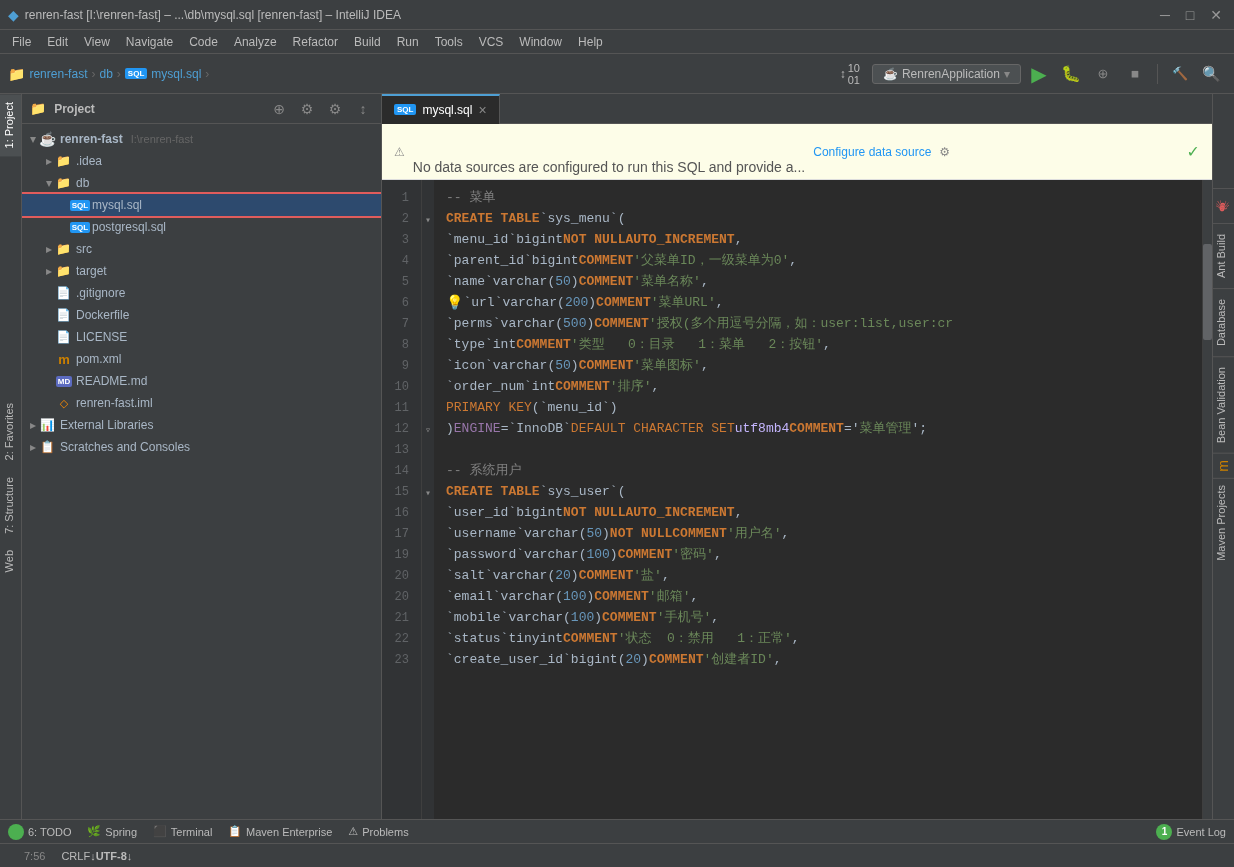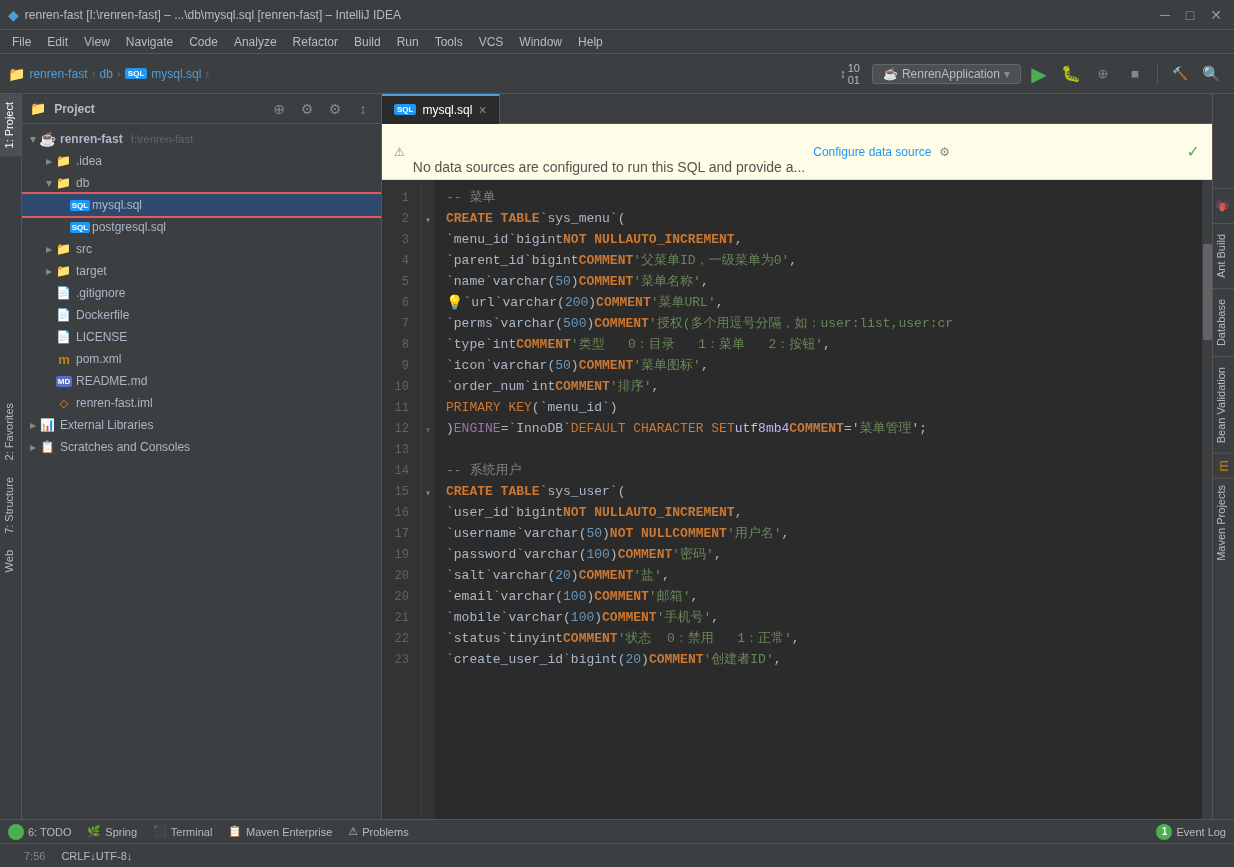--- a/index.html
+++ b/index.html
@@ -438,14 +438,14 @@
     <div class="status-item">
       <span class="todo-badge" style="background:#4caf50;">1</span>
       <span>Event Log</span>
     </div>
   </div>
 </div>
 
 <div id="notification-bar">
   <span class="notif-time" style="margin: 0 16px;">7:56</span>
   <span style="cursor:pointer;">CRLF↓</span>
-  <span style="cursor:pointer;">UTF-8↓</span>
+  <span style="cursor:pointer;font-weight:bold;">UTF-8↓</span>
 </div>
 
 </body></html>

